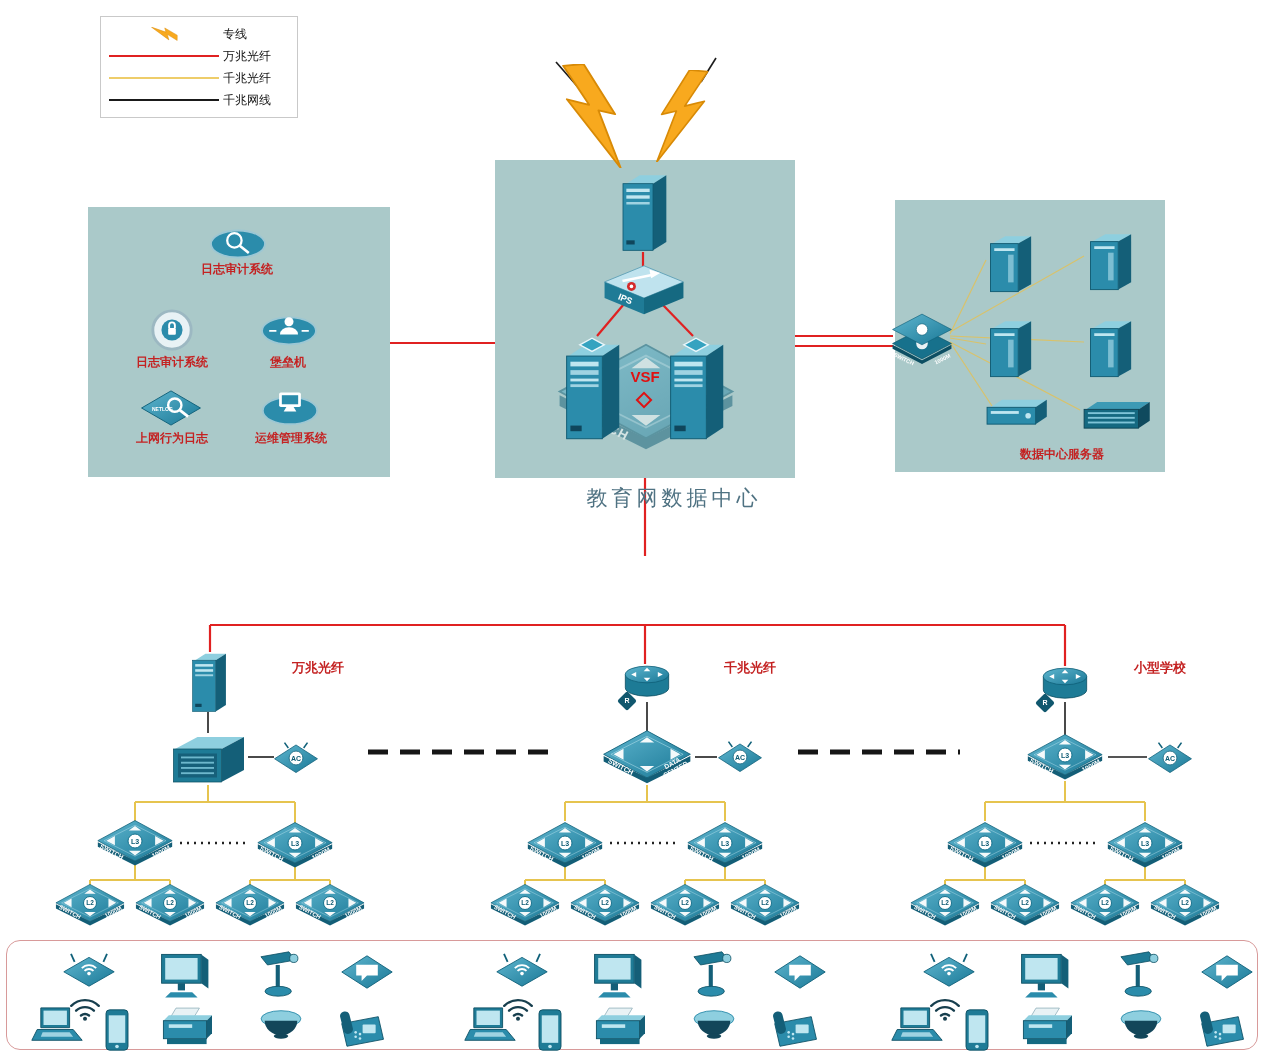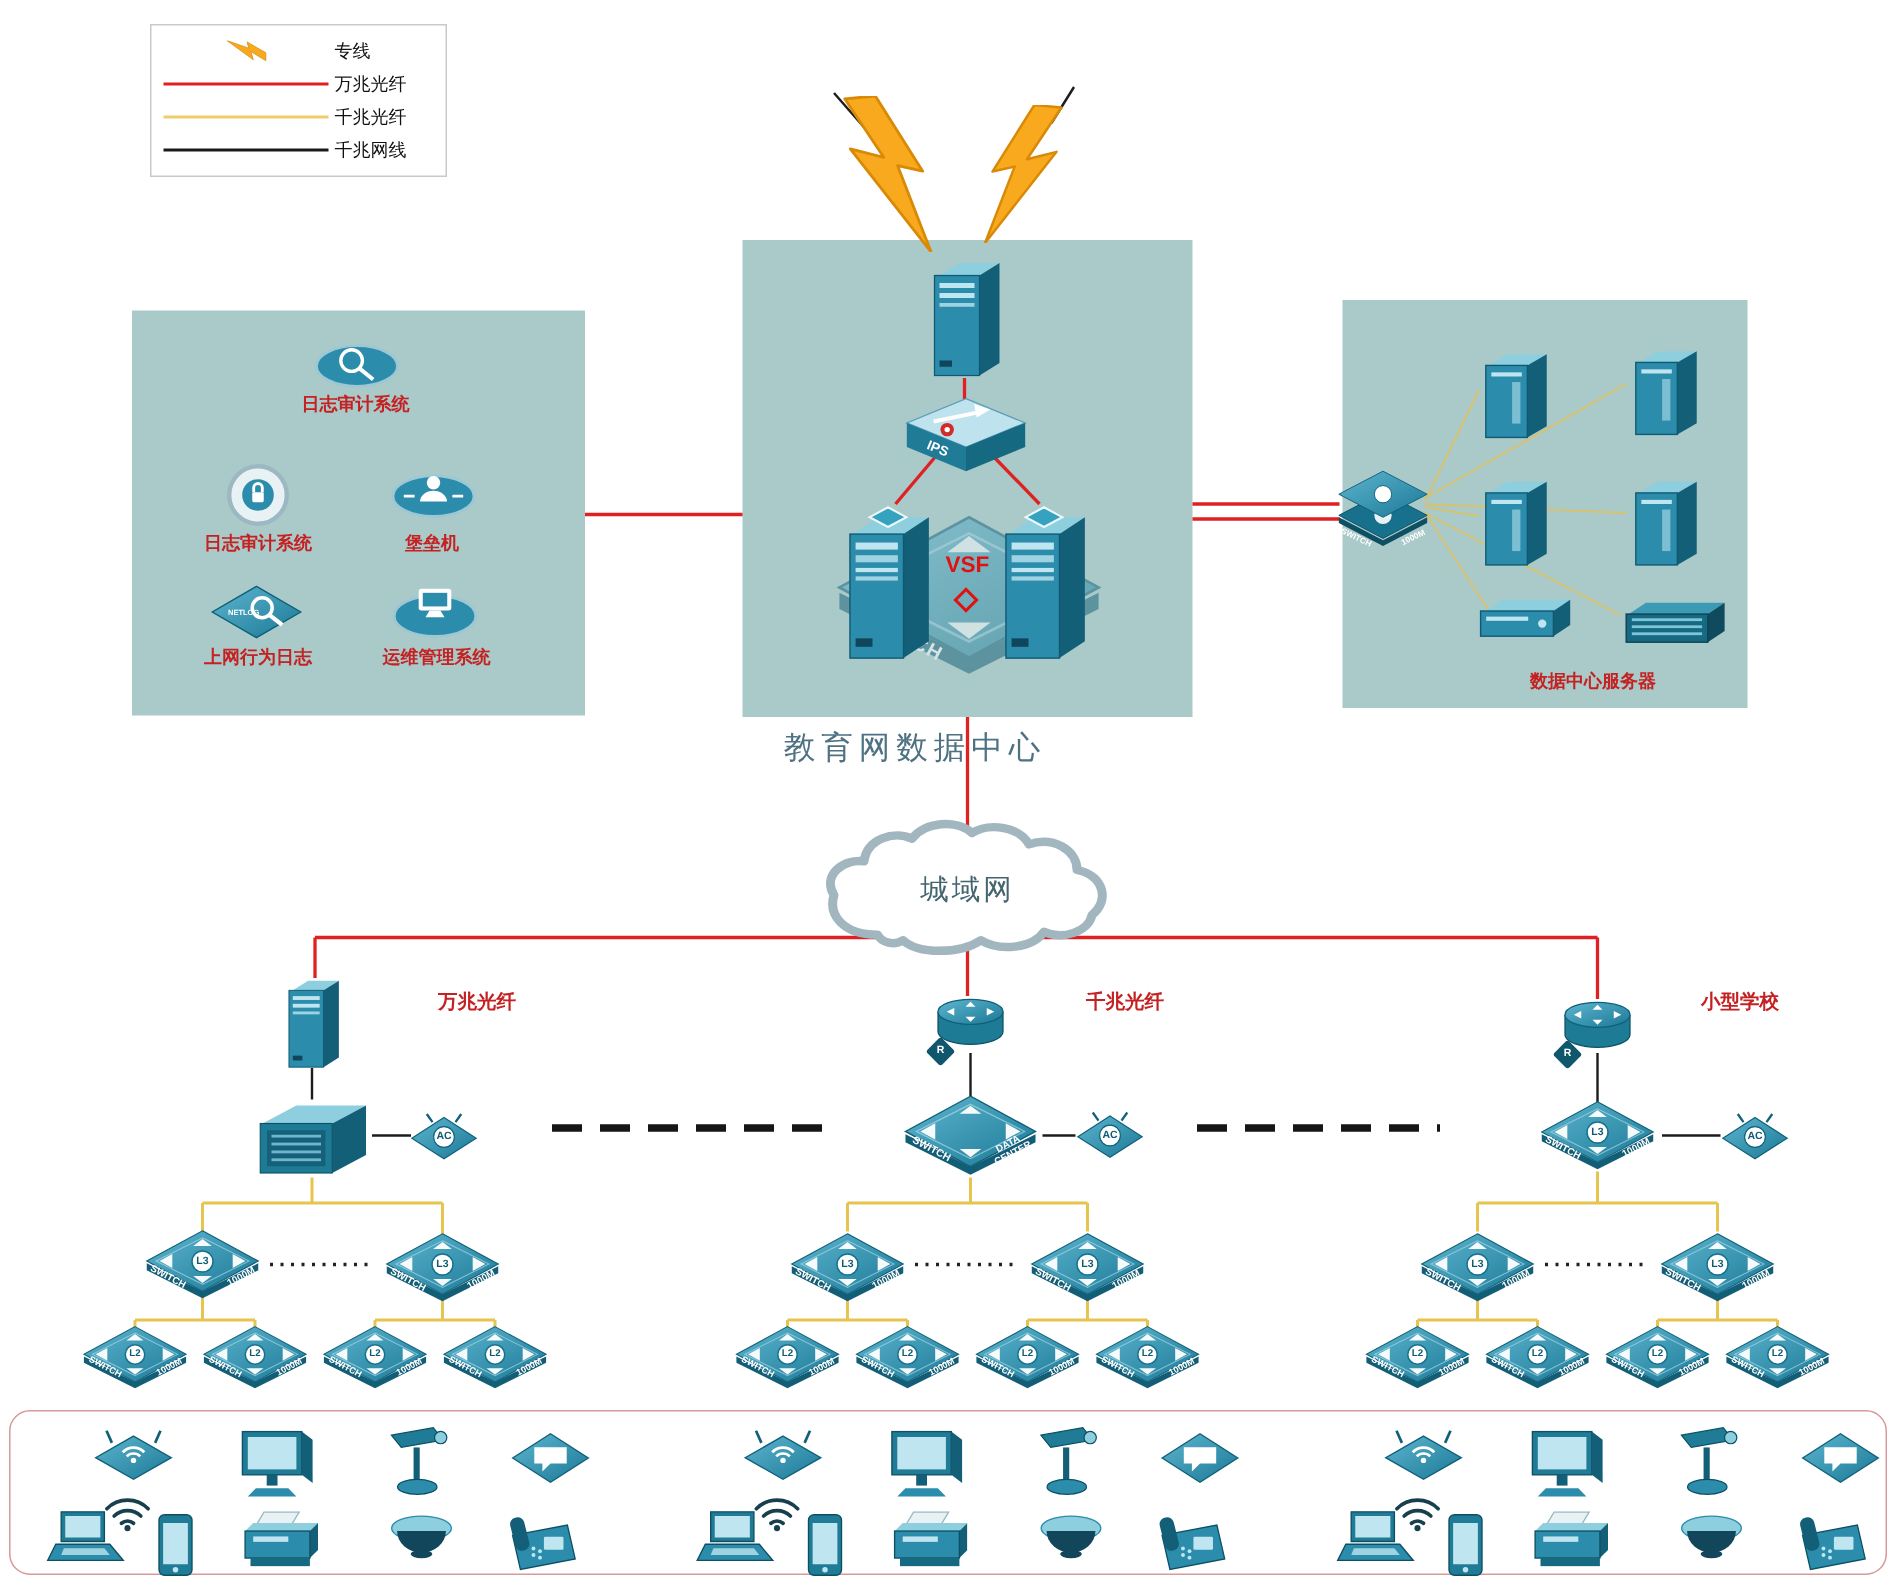--- a/index.html
+++ b/index.html
@@ -420,21 +420,21 @@
         <use href="#symBigServer" width="100%" height="100%"></use>
       </svg>
     </div>
 <div class="dev" style="left:665px;top:333px;width:62px;height:110px">
       <svg>
         <use href="#symBigServer" width="100%" height="100%"></use>
       </svg>
     </div>
 <div class="vsf" style="left:645px;top:368px">VSF</div>
 <div class="vsf-d" style="left:638px;top:394px"></div>
-<div class="title" style="left:610px;top:484px;font-size:21px">教育网数据中心</div>
+<div class="title" style="left:674px;top:484px;font-size:21px">教育网数据中心</div>
 
 <div class="dev" style="left:209px;top:226px;width:58px;height:36px">
       <svg>
         <use href="#symAudit" width="100%" height="100%"></use>
       </svg>
     </div>
 <div class="seclab" style="left:237px;top:261px">日志审计系统</div>
 <div class="dev" style="left:149px;top:307px;width:46px;height:46px">
       <svg>
         <use href="#symEndpoint" width="100%" height="100%"></use>
@@ -493,26 +493,20 @@
         <use href="#symFlat" width="100%" height="100%"></use>
       </svg>
     </div>
 <div class="dev" style="left:1078px;top:400px;width:76px;height:30px">
       <svg>
         <use href="#symRack" width="100%" height="100%"></use>
       </svg>
     </div>
 <div class="seclab" style="left:1062px;top:446px">数据中心服务器</div>
 
-<div class="cloud" style="left:540px;top:546px;width:210px;height:94px">
-<svg width="100%" height="100%">
-        <use href="#symCloud" width="100%" height="100%"></use>
-      </svg>
-<span class="ctext" style="font-size:19px;letter-spacing:2px">城域网</span>
-</div>
 
 <div class="redlab" style="left:318px;top:659px">万兆光纤</div>
 <div class="dev" style="left:186px;top:650px;width:44px;height:64px">
       <svg>
         <use href="#symTower" width="100%" height="100%"></use>
       </svg>
     </div>
 <div class="dev" style="left:168px;top:731px;width:80px;height:54px">
       <svg>
         <use href="#symChassis" width="100%" height="100%"></use>

